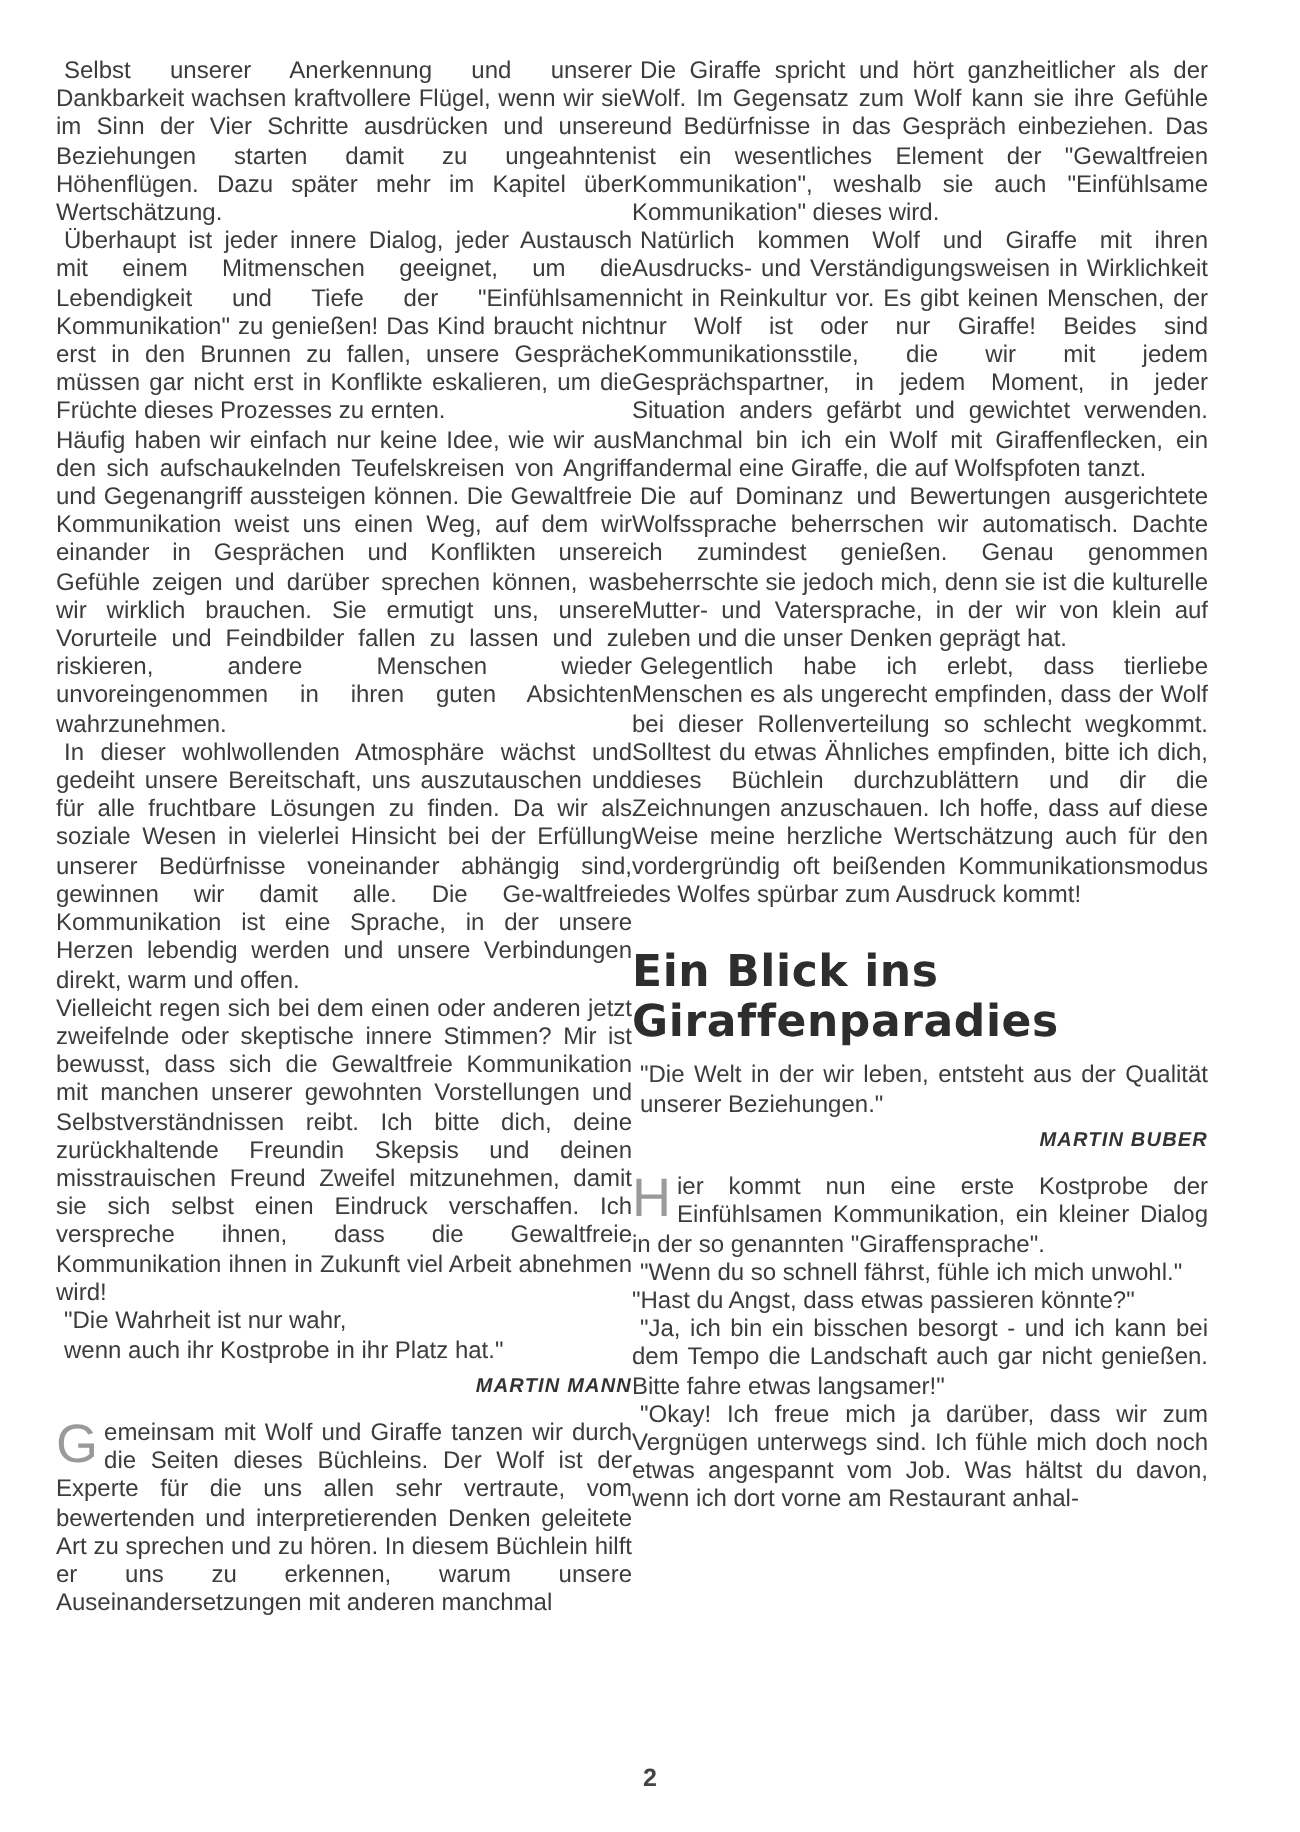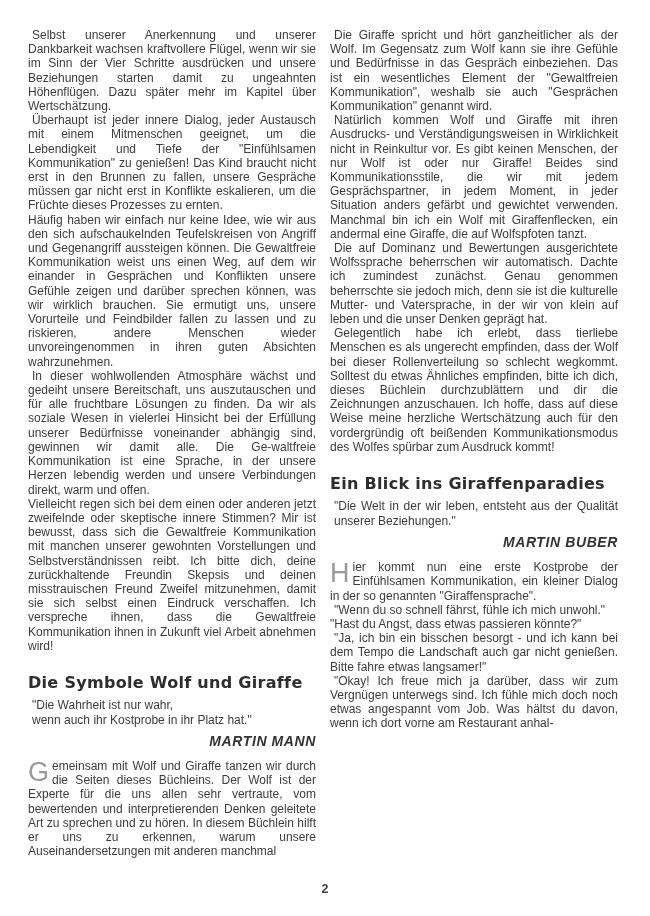--- a/index.html
+++ b/index.html
@@ -12,59 +12,58 @@
     position: relative;
     width: 650px;
     height: 916px;
     background: #ffffff;
     box-sizing: border-box;
     padding: 28px 32px 0 28px;
     overflow: hidden;
   }
   .columns {
     display: flex;
-    gap: 14px;
   }
   .col {
     flex: 0 0 288px;
     width: 288px;
   }
   p.para {
     margin: 0;
     text-align: justify;
     font-size: 12px;
     line-height: 14.2px;
     color: #3c3c3c;
     overflow-wrap: break-word;
     hyphens: auto;
     -webkit-hyphens: auto;
   }
   .gap { margin-top: 8px; }
   .indent { text-indent: 4px; }
   h2.heading {
     font-family: "DejaVu Sans", "Liberation Sans", sans-serif;
     font-weight: bold;
-    font-size: 16px;
+    font-size: 22px;
     letter-spacing: 0.3px;
     color: #2d2d2d;
     margin: 20px 0 6px 0;
   }
   .quote {
     font-size: 12px;
     line-height: 15px;
     color: #3c3c3c;
     padding-left: 4px;
   }
   .quote .q-line { white-space: normal; }
   .quote.justified { text-align: justify; }
   .attribution {
     text-align: right;
     font-weight: bold;
     font-style: italic;
-    font-size: 14px;
+    font-size: 10px;
     letter-spacing: 0.6px;
     color: #333333;
     margin: 5px 0 10px 0;
   }
   p.dropcap-para { margin-top: 2px; }
   .dropcap {
     float: left;
     font-size: 27px;
     line-height: 25px;
     color: #9a9a9a;
@@ -87,37 +86,36 @@
 <div class="page">
   <div class="columns">
 
     <div class="col">
       <p class="para indent">Selbst unserer Anerkennung und unserer Dankbarkeit wachsen kraftvollere Flügel, wenn wir sie im Sinn der Vier Schritte ausdrücken und unsere Beziehungen starten damit zu ungeahnten Höhenflügen. Dazu später mehr im Kapitel über Wertschätzung.</p>
       <p class="para indent gap">Überhaupt ist jeder innere Dialog, jeder Austausch mit einem Mitmenschen geeignet, um die Lebendigkeit und Tiefe der "Einfühlsamen Kommunikation" zu genießen! Das Kind braucht nicht erst in den Brunnen zu fallen, unsere Gespräche müssen gar nicht erst in Konflikte eskalieren, um die Früchte dieses Prozesses zu ernten.</p>
       <p class="para">Häufig haben wir einfach nur keine Idee, wie wir aus den sich aufschaukelnden Teufelskreisen von Angriff und Gegenangriff aussteigen können. Die Gewaltfreie Kommunikation weist uns einen Weg, auf dem wir einander in Gesprächen und Konflikten unsere Gefühle zeigen und darüber sprechen können, was wir wirklich brauchen. Sie ermutigt uns, unsere Vorurteile und Feindbilder fallen zu lassen und zu riskieren, andere Menschen wieder unvoreingenommen in ihren guten Absichten wahrzunehmen.</p>
       <p class="para indent gap">In dieser wohlwollenden Atmosphäre wächst und gedeiht unsere Bereitschaft, uns auszutauschen und für alle fruchtbare Lösungen zu finden. Da wir als soziale Wesen in vielerlei Hinsicht bei der Erfüllung unserer Bedürfnisse voneinander abhängig sind, gewinnen wir damit alle. Die Ge-waltfreie Kommunikation ist eine Sprache, in der unsere Herzen lebendig werden und unsere Verbindungen direkt, warm und offen.</p>
       <p class="para">Vielleicht regen sich bei dem einen oder anderen jetzt zweifelnde oder skeptische innere Stimmen? Mir ist bewusst, dass sich die Gewaltfreie Kommunikation mit manchen unserer gewohnten Vorstellungen und Selbstverständnissen reibt. Ich bitte dich, deine zurückhaltende Freundin Skepsis und deinen misstrauischen Freund Zweifel mitzunehmen, damit sie sich selbst einen Eindruck verschaffen. Ich verspreche ihnen, dass die Gewaltfreie Kommunikation ihnen in Zukunft viel Arbeit abnehmen wird!</p>
 
-      <h2 class="heading">Die Symbole Wolf und Giraffe</h2>
 
       <div class="quote">
         <div class="q-line">"Die Wahrheit ist nur wahr,</div>
         <div class="q-line">wenn auch ihr Kostprobe in ihr Platz hat."</div>
       </div>
       <div class="attribution">MARTIN MANN</div>
 
       <p class="para dropcap-para">
         <span class="dropcap">G</span><span>emeinsam mit Wolf und Giraffe tanzen wir durch die Seiten dieses Büchleins. Der Wolf ist der Experte für die uns allen sehr vertraute, vom bewertenden und interpretierenden Denken geleitete Art zu sprechen und zu hören. In diesem Büchlein hilft er uns zu erkennen, warum unsere Auseinandersetzungen mit anderen manchmal</span>
       </p>
     </div>
 
     <div class="col">
-      <p class="para indent gap">Die Giraffe spricht und hört ganzheitlicher als der Wolf. Im Gegensatz zum Wolf kann sie ihre Gefühle und Bedürfnisse in das Gespräch einbeziehen. Das ist ein wesentliches Element der "Gewaltfreien Kommunikation", weshalb sie auch "Gesprächen Kommunikation" genannt wird.</p>
+      <p class="para indent gap">Die Giraffe spricht und hört ganzheitlicher als der Wolf. Im Gegensatz zum Wolf kann sie ihre Gefühle und Bedürfnisse in das Gespräch einbeziehen. Das ist ein wesentliches Element der "Gewaltfreien Kommunikation", weshalb sie auch "Einfühlsame Kommunikation" dieses wird.</p>
       <p class="para indent gap">Natürlich kommen Wolf und Giraffe mit ihren Ausdrucks- und Verständigungsweisen in Wirklichkeit nicht in Reinkultur vor. Es gibt keinen Menschen, der nur Wolf ist oder nur Giraffe! Beides sind Kommunikationsstile, die wir mit jedem Gesprächspartner, in jedem Moment, in jeder Situation anders gefärbt und gewichtet verwenden. Manchmal bin ich ein Wolf mit Giraffenflecken, ein andermal eine Giraffe, die auf Wolfspfoten tanzt.</p>
-      <p class="para indent gap">Die auf Dominanz und Bewertungen ausgerichtete Wolfssprache beherrschen wir automatisch. Dachte ich zumindest zunächst. Genau genommen beherrschte sie jedoch mich, denn sie ist die kulturelle Mutter- und Vatersprache, in der wir von klein auf leben und die unser Denken geprägt hat.</p>
+      <p class="para indent gap">Die auf Dominanz und Bewertungen ausgerichtete Wolfssprache beherrschen wir automatisch. Dachte ich zumindest genießen. Genau genommen beherrschte sie jedoch mich, denn sie ist die kulturelle Mutter- und Vatersprache, in der wir von klein auf leben und die unser Denken geprägt hat.</p>
       <p class="para indent gap">Gelegentlich habe ich erlebt, dass tierliebe Menschen es als ungerecht empfinden, dass der Wolf bei dieser Rollenverteilung so schlecht wegkommt. Solltest du etwas Ähnliches empfinden, bitte ich dich, dieses Büchlein durchzublättern und dir die Zeichnungen anzuschauen. Ich hoffe, dass auf diese Weise meine herzliche Wertschätzung auch für den vordergründig oft beißenden Kommunikationsmodus des Wolfes spürbar zum Ausdruck kommt!</p>
 
       <h2 class="heading">Ein Blick ins Giraffenparadies</h2>
 
       <div class="quote justified">
         <div class="q-line">"Die Welt in der wir leben, entsteht aus der Qualität unserer Beziehungen."</div>
       </div>
       <div class="attribution">MARTIN BUBER</div>
 
       <p class="para dropcap-para">

